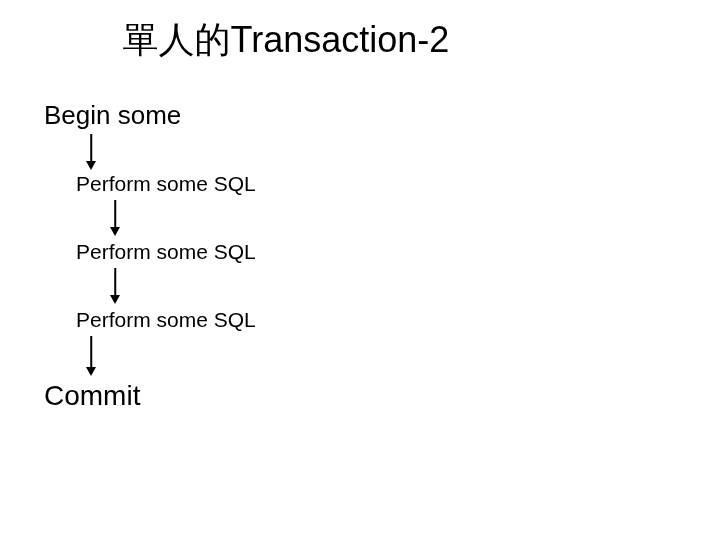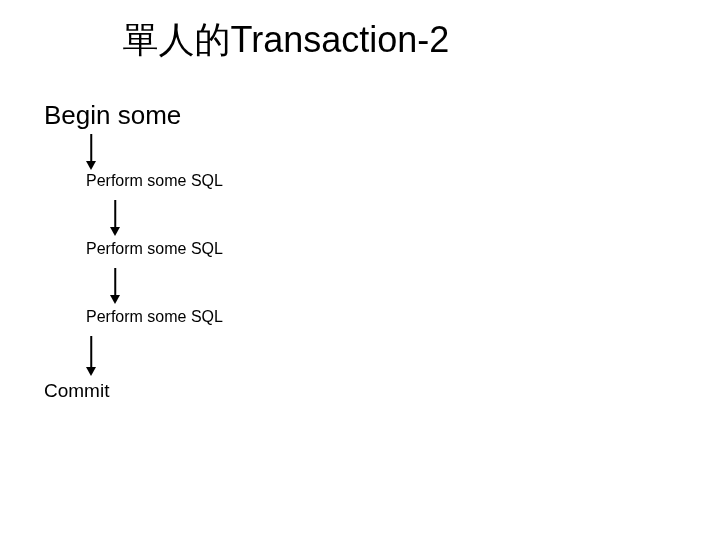--- a/index.html
+++ b/index.html
@@ -22,27 +22,27 @@
     font-weight: 400;
   }
   .step-begin {
     position: absolute;
     left: 44px;
     top: 100px;
     font-size: 26px;
   }
   .step-sql {
     position: absolute;
-    left: 86px;
-    font-size: 16px;
+    left: 76px;
+    font-size: 21px;
   }
   .step-commit {
     position: absolute;
     left: 44px;
-    font-size: 19px;
+    font-size: 28px;
   }
   .arrow {
     position: absolute;
     width: 14px;
     pointer-events: none;
   }
   .arrow .shaft {
     position: absolute;
     left: 50%;
     top: 0;

